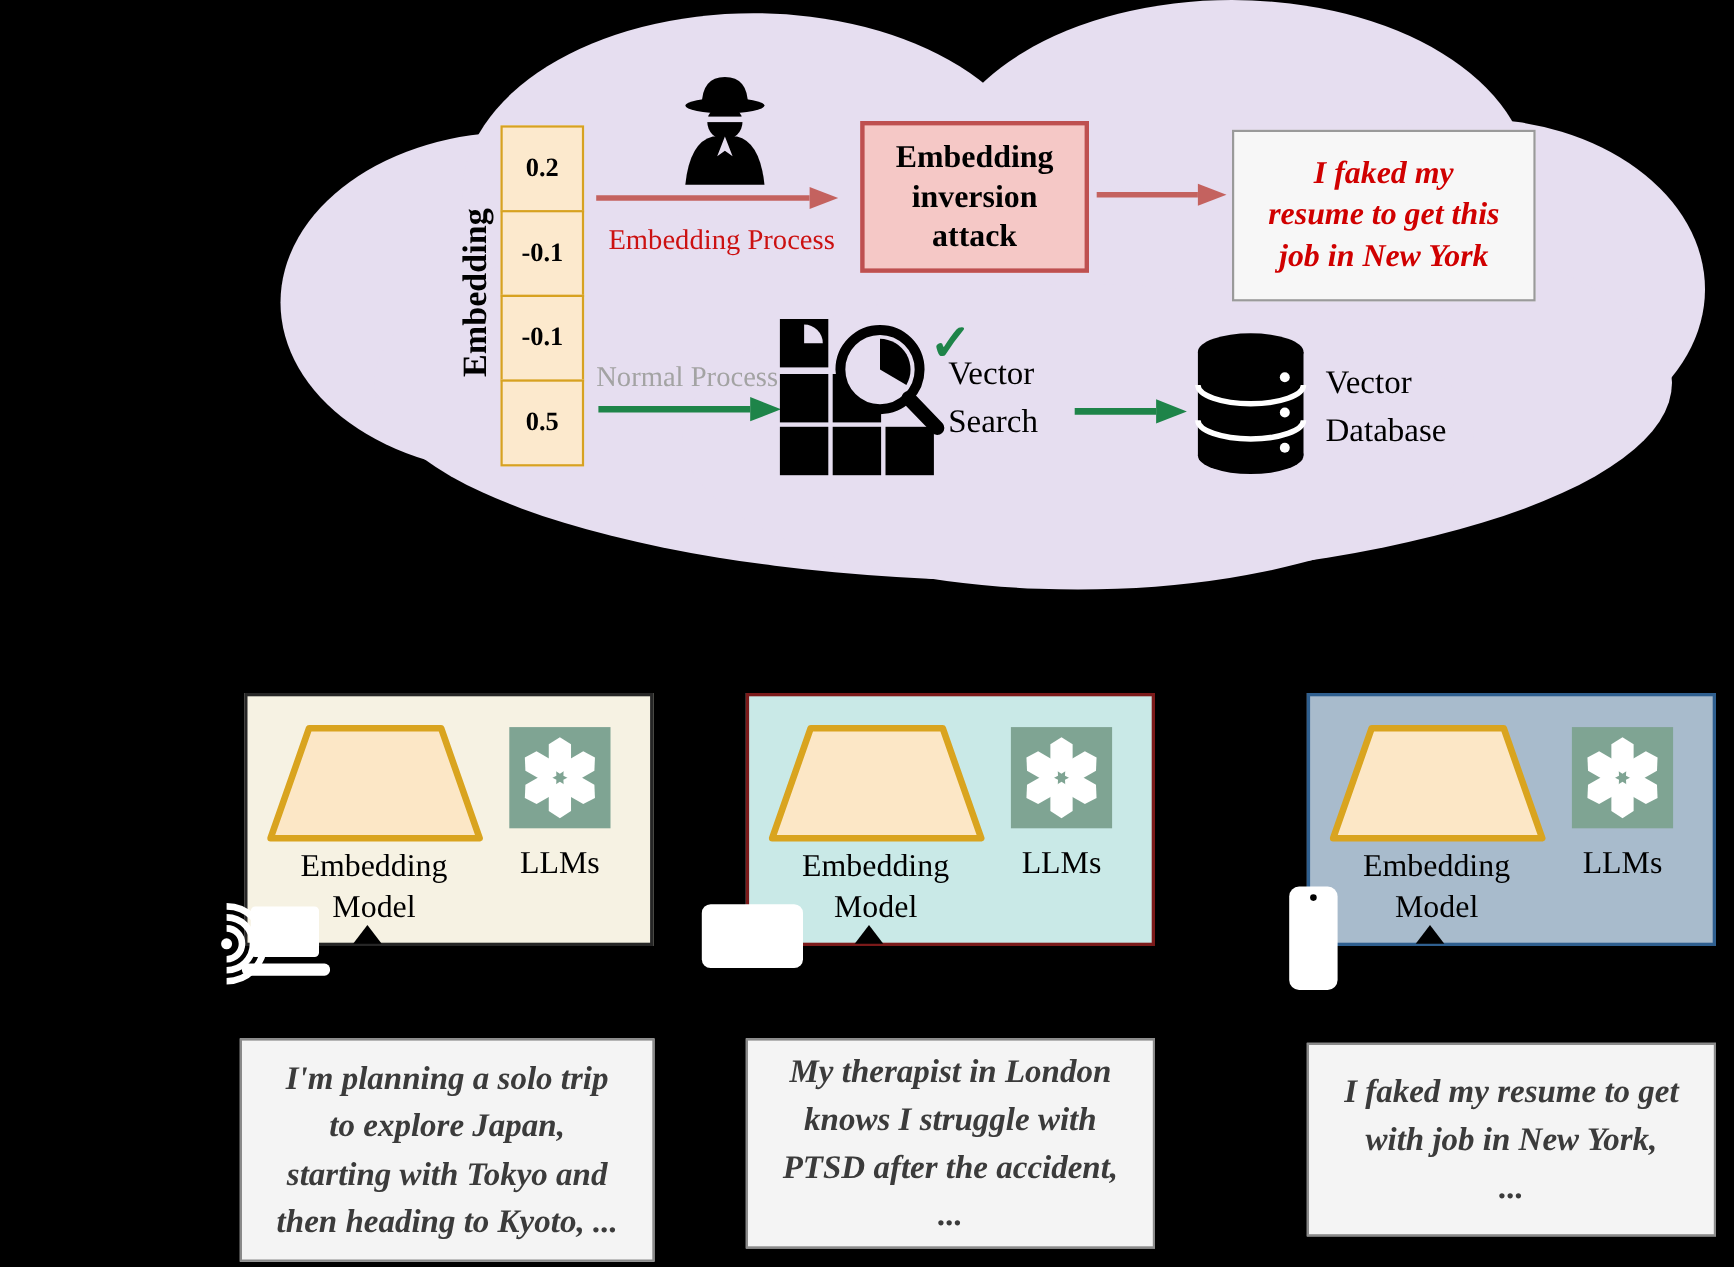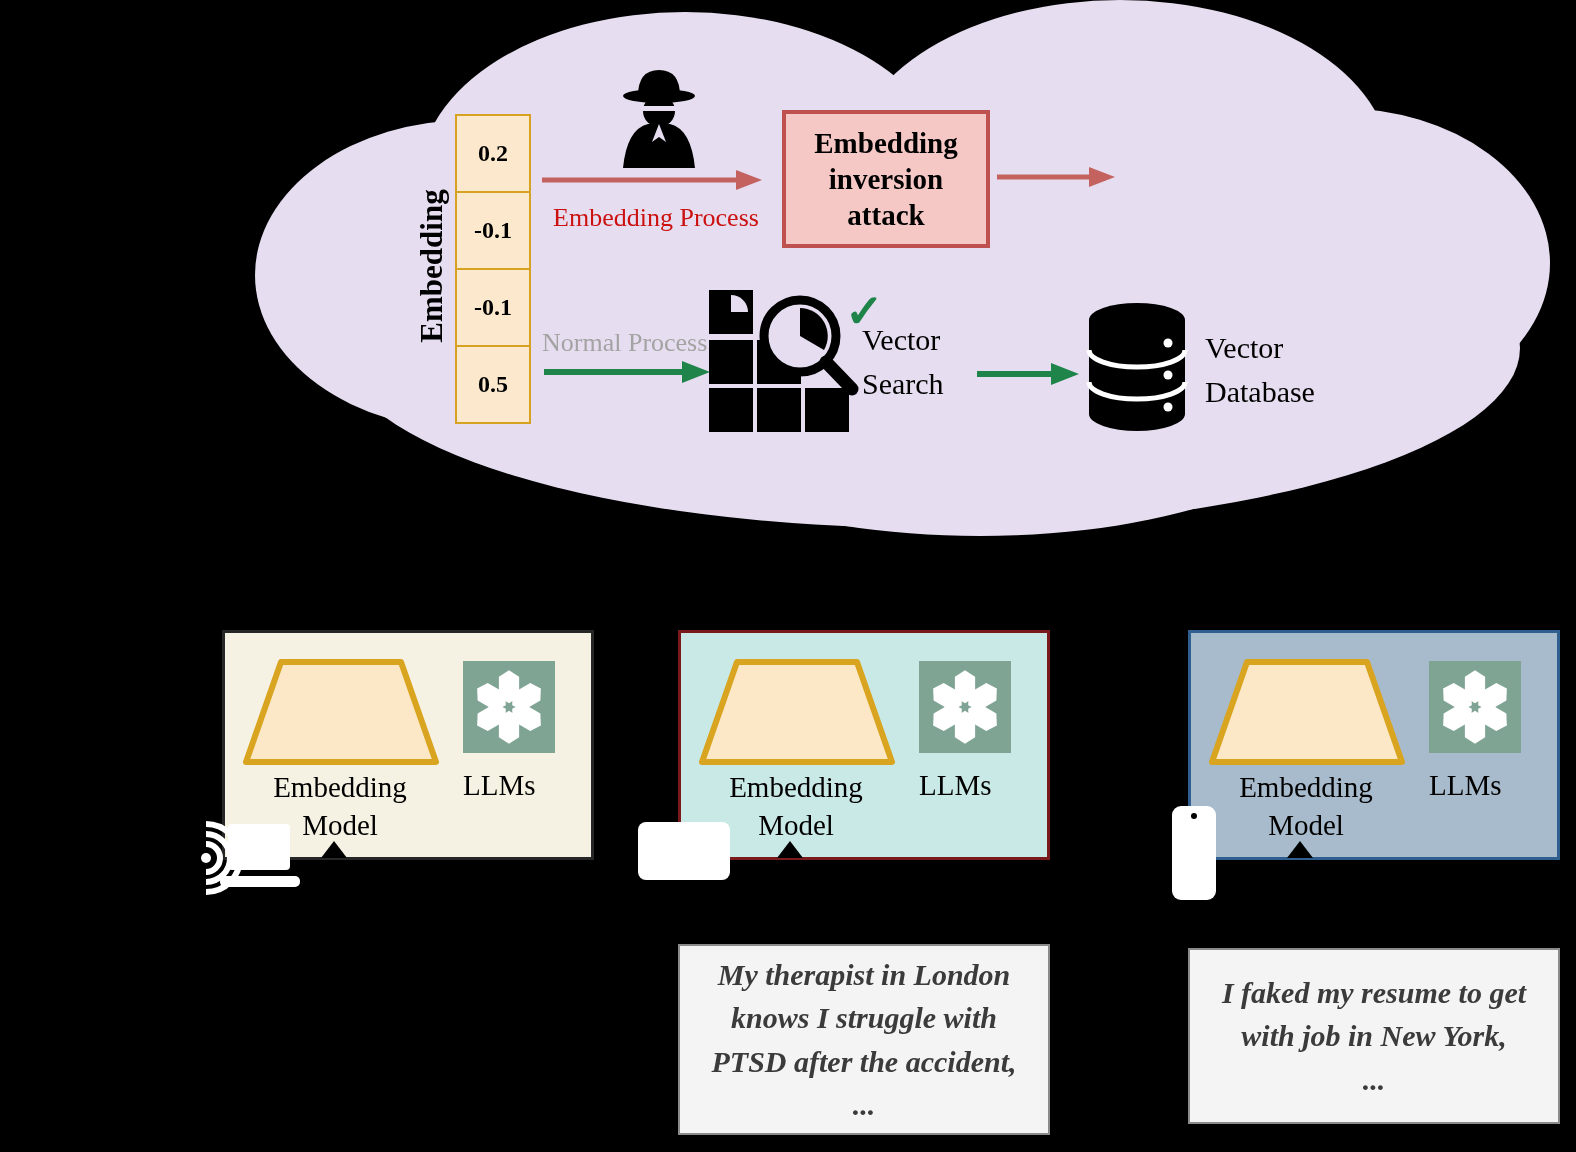--- a/index.html
+++ b/index.html
@@ -46,21 +46,21 @@
 
   
   .panel{position:absolute;top:630px;width:372px;height:230px;border:3px solid #262626;box-sizing:border-box;}
   .p1{left:222px;background:#F6F2E3;border-color:#262626;}
   .p2{left:678px;background:#C9E9E7;border-color:#7B1A1A;}
   .p3{left:1188px;background:#A8BBCC;border-color:#2F5F8F;}
   .trap{position:absolute;left:16px;top:24px;}
   .model-label{position:absolute;left:4px;top:136px;width:222px;text-align:center;
                font-size:29px;color:#000;white-space:pre-line;line-height:1.3;}
   .llm-box{position:absolute;left:238px;top:28px;width:92px;height:92px;background:#7FA493;}
-  .llm-label{position:absolute;left:238px;top:136px;width:92px;font-size:29px;color:#000;}
+  .llm-label{position:absolute;left:238px;top:136px;width:92px;text-align:center;font-size:29px;color:#000;}
   .up-tri{position:absolute;left:96px;top:208px;width:0;height:0;
           border-left:13px solid transparent;border-right:13px solid transparent;
           border-bottom:17px solid #000;}
 
   
   .msg{position:absolute;background:#F4F4F4;border:2px solid #8a8a8a;box-sizing:border-box;
        display:flex;align-items:center;justify-content:center;text-align:center;
        color:#3b3b3b;font-weight:bold;font-style:italic;font-size:30px;line-height:1.45;
        white-space:pre-line;padding:6px;}
   .m1{left:218px;top:944px;width:377px;height:203px;}
@@ -122,20 +122,25 @@
 
   <div class="abs attack-box">Embedding
 inversion
 attack</div>
 
   <svg class="abs" style="left:995px;top:164px;" width="122" height="26">
     <line x1="2" y1="13" x2="94" y2="13" stroke="#C4625F" stroke-width="5"></line>
     <polygon points="94,3 120,13 94,23" fill="#C4625F"></polygon>
   </svg>
 
+  <div class="abs rec-box">
+    <div>I faked my
+resume to get this
+job in New York</div>
+  </div>
 
   <div class="abs norm-label">Normal Process</div>
   <svg class="abs" style="left:542px;top:358px;" width="170" height="28">
     <line x1="2" y1="14" x2="140" y2="14" stroke="#1E8449" stroke-width="6"></line>
     <polygon points="140,3 168,14 140,25" fill="#1E8449"></polygon>
   </svg>
 
   <svg class="abs" style="left:705px;top:288px;" width="155" height="150" viewBox="0 0 155 150">
     <rect x="4" y="2" width="44" height="44" fill="#000"></rect>
     <path d="M26,24 L26,7 A17,17 0 0 1 43,24 Z" fill="#E6DEF0"></path>
@@ -226,20 +231,26 @@
 
   <svg class="abs" style="left:636px;top:820px;" width="96" height="62" viewBox="0 0 96 62">
     <rect x="2" y="2" width="92" height="58" rx="8" fill="#fff"></rect>
   </svg>
 
   <svg class="abs" style="left:1170px;top:804px;" width="48" height="98" viewBox="0 0 48 98">
     <rect x="2" y="2" width="44" height="94" rx="9" fill="#fff"></rect>
     <circle cx="24" cy="12" r="3" fill="#000"></circle>
   </svg>
 
+  <div class="msg m1">
+    <div>I'm planning a solo trip
+to explore Japan,
+starting with Tokyo and
+then heading to Kyoto, ...</div>
+  </div>
   <div class="msg m2">
     <div>My therapist in London
 knows I struggle with
 PTSD after the accident,
 ...</div>
   </div>
   <div class="msg m3">
     <div>I faked my resume to get
 with job in New York,
 ...</div>

